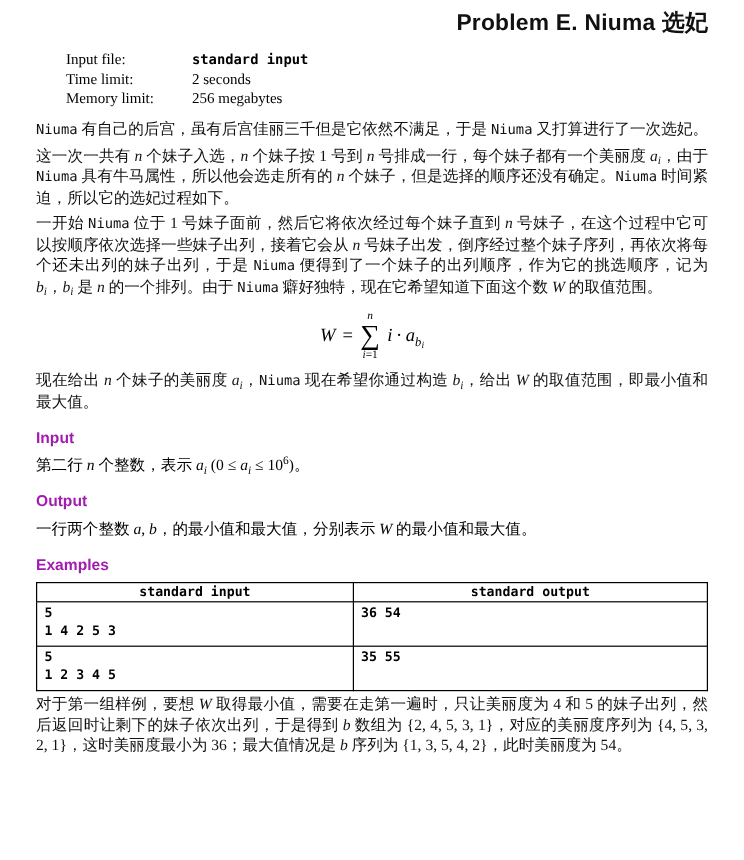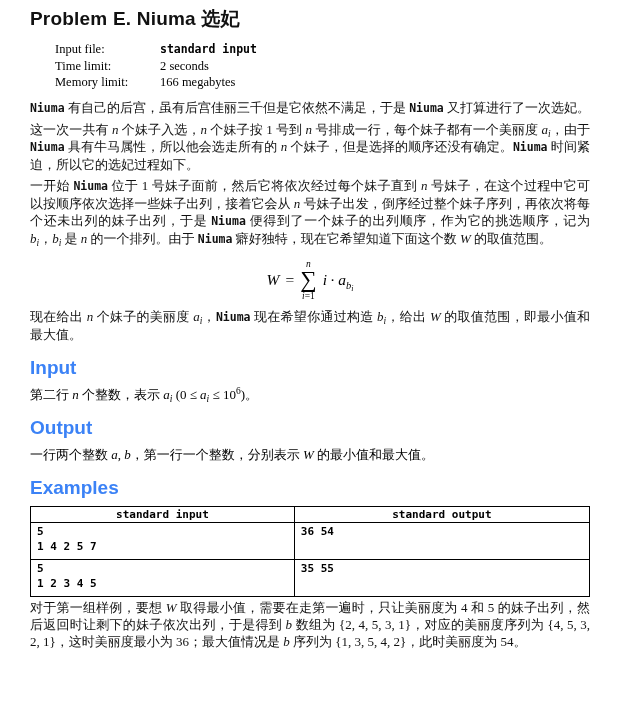--- a/index.html
+++ b/index.html
@@ -7,57 +7,57 @@
   body {
     width:620px; height:717px; overflow:hidden;
     font-family:"Liberation Serif", serif;
     color:#000;
   }
   .page { width:620px; height:717px; padding:6px 30px 0 30px; }
 
   .title {
     font-family:"Liberation Sans", sans-serif;
     font-size:19px; font-weight:bold; letter-spacing:0.2px;
-    margin:0 0 9px 0; color:#111;
+    margin:0 0 9px 0; color:#111;text-align:right;
   }
 
   .meta { margin-left:25px; font-size:12.5px; }
   .meta-row { display:flex; line-height:16.5px; }
   .meta-label { width:105px; }
   .meta-value.mono { font-family:"DejaVu Sans Mono", monospace; font-size:11.5px; font-weight:600; }
 
   .para {
     font-size:13px; line-height:17px; text-align:justify;
     margin-top:4px; color:#111;
   }
   .para.first { margin-top:8px; }
 
   
   .sg-b { font-weight:normal; }
   .sg-i { font-family:"Liberation Serif", serif; font-style:italic; }
-  .sg-tt { font-family:"DejaVu Sans Mono", monospace; font-size:11.5px; font-weight:700; }
+  .sg-tt { font-family:"DejaVu Sans Mono", monospace; font-size:11.5px; font-weight:400; }
   .sg-sup { font-family:"Liberation Serif", serif; font-size:9.5px; vertical-align:5px; line-height:0; }
   .sg-isub { font-family:"Liberation Serif", serif; font-style:italic; font-size:9.5px; vertical-align:-3px; line-height:0; }
 
   .formula-row {
     display:flex; justify-content:center; align-items:center;
     gap:6px; margin:10px 0 6px 0; font-size:15.5px; height:44px;
   }
   .fi { font-style:italic; }
   .sum { display:inline-flex; flex-direction:column; align-items:center; line-height:1; }
   .sum-top, .sum-bot { font-size:9.5px; line-height:10px; }
   .sum-glyph { font-size:23px; line-height:22px; font-style:normal; }
   .fterm { white-space:nowrap; }
   .fdot { margin:0 3px; }
   .fsub { font-size:10.5px; vertical-align:-4px; line-height:0; }
   .fsubsub { font-size:8px; vertical-align:-2px; line-height:0; }
 
   .sec-heading {
     font-family:"Liberation Sans", sans-serif;
-    font-size:19px; font-weight:bold; color:#3b82f6;
+    font-size:13px; font-weight:bold; color:#a21caf;
     margin:14px 0 7px 0;
   }
   .spec-line { font-size:13px; line-height:17px; margin-bottom:4px; }
 
   table.examples {
     width:100%; border-collapse:collapse; margin-top:4px;
     table-layout:fixed;
   }
   table.examples th, table.examples td { border:1px solid #000; }
   table.examples th {
@@ -86,21 +86,21 @@
     <div class="meta-row">
       <span class="meta-label">Input file:</span>
       <span class="meta-value mono">standard input</span>
     </div>
     <div class="meta-row">
       <span class="meta-label">Time limit:</span>
       <span class="meta-value">2 seconds</span>
     </div>
     <div class="meta-row">
       <span class="meta-label">Memory limit:</span>
-      <span class="meta-value">166 megabytes</span>
+      <span class="meta-value">256 megabytes</span>
     </div>
   </div>
 
   <p class="para first"><span class="sg-tt">Niuma</span><span> 有自己的后宫，虽有后宫佳丽三千但是它依然不满足，于是 </span><span class="sg-tt">Niuma</span><span> 又打算进行了一次选妃。</span></p>
   <p class="para"><span>这一次一共有 </span><span class="sg-i">n</span><span> 个妹子入选，</span><span class="sg-i">n</span><span> 个妹子按 1 号到 </span><span class="sg-i">n</span><span> 号排成一行，每个妹子都有一个美丽度 </span><span class="sg-i">a</span><span class="sg-isub">i</span><span>，由于 </span><span class="sg-tt">Niuma</span><span> 具有牛马属性，所以他会选走所有的 </span><span class="sg-i">n</span><span> 个妹子，但是选择的顺序还没有确定。</span><span class="sg-tt">Niuma</span><span> 时间紧迫，所以它的选妃过程如下。</span></p>
   <p class="para"><span>一开始 </span><span class="sg-tt">Niuma</span><span> 位于 1 号妹子面前，然后它将依次经过每个妹子直到 </span><span class="sg-i">n</span><span> 号妹子，在这个过程中它可以</span><span class="sg-b">按顺序</span><span>依次选择一些妹子出列，接着它会从 </span><span class="sg-i">n</span><span> 号妹子出发，</span><span class="sg-b">倒序</span><span>经过整个妹子序列，再</span><span class="sg-b">依次</span><span>将每个还未出列的妹子出列，于是 </span><span class="sg-tt">Niuma</span><span> 便得到了一个妹子的出列顺序，作为它的挑选顺序，记为 </span><span class="sg-i">b</span><span class="sg-isub">i</span><span>，</span><span class="sg-i">b</span><span class="sg-isub">i</span><span> 是 </span><span class="sg-i">n</span><span> 的一个排列。由于 </span><span class="sg-tt">Niuma</span><span> 癖好独特，现在它希望知道下面这个数 </span><span class="sg-i">W</span><span> 的取值范围。</span></p>
 
   <div class="formula-row">
     <span class="fi">W</span>
     <span>=</span>
@@ -111,37 +111,37 @@
     </span>
     <span class="fterm"><span class="fi">i</span><span class="fdot">·</span><span class="fi">a</span><span class="fsub"><span class="fi">b</span><span class="fsubsub fi">i</span></span></span>
   </div>
 
   <p class="para"><span>现在给出 </span><span class="sg-i">n</span><span> 个妹子的美丽度 </span><span class="sg-i">a</span><span class="sg-isub">i</span><span>，</span><span class="sg-tt">Niuma</span><span> 现在希望你通过构造 </span><span class="sg-i">b</span><span class="sg-isub">i</span><span>，给出 </span><span class="sg-i">W</span><span> 的取值范围，即最小值和最大值。</span></p>
 
   <h2 class="sec-heading">Input</h2>
   <p class="spec-line"><span>第二行 </span><span class="sg-i">n</span><span> 个整数，表示 </span><span class="sg-i">a</span><span class="sg-isub">i</span><span> (0 ≤ </span><span class="sg-i">a</span><span class="sg-isub">i</span><span> ≤ 10</span><span class="sg-sup">6</span><span>)。</span></p>
 
   <h2 class="sec-heading">Output</h2>
-  <p class="spec-line"><span>一行两个整数 </span><span class="sg-i">a</span><span>, </span><span class="sg-i">b</span><span>，第一行一个整数，分别表示 </span><span class="sg-i">W</span><span> 的最小值和最大值。</span></p>
+  <p class="spec-line"><span>一行两个整数 </span><span class="sg-i">a</span><span>, </span><span class="sg-i">b</span><span>，的最小值和最大值，分别表示 </span><span class="sg-i">W</span><span> 的最小值和最大值。</span></p>
 
   <h2 class="sec-heading">Examples</h2>
   <table class="examples">
     <colgroup>
         <col class="c1">
         <col class="c2">
       </colgroup>
     <tbody>
         <tr>
       <th>standard input</th>
       <th>standard output</th>
     </tr>
     <tr>
       <td>
         <div class="code-line">5</div>
-        <div class="code-line">1 4 2 5 7</div>
+        <div class="code-line">1 4 2 5 3</div>
       </td>
       <td>
         <div class="code-line">36 54</div>
       </td>
     </tr>
     <tr>
       <td>
         <div class="code-line">5</div>
         <div class="code-line">1 2 3 4 5</div>
       </td>

